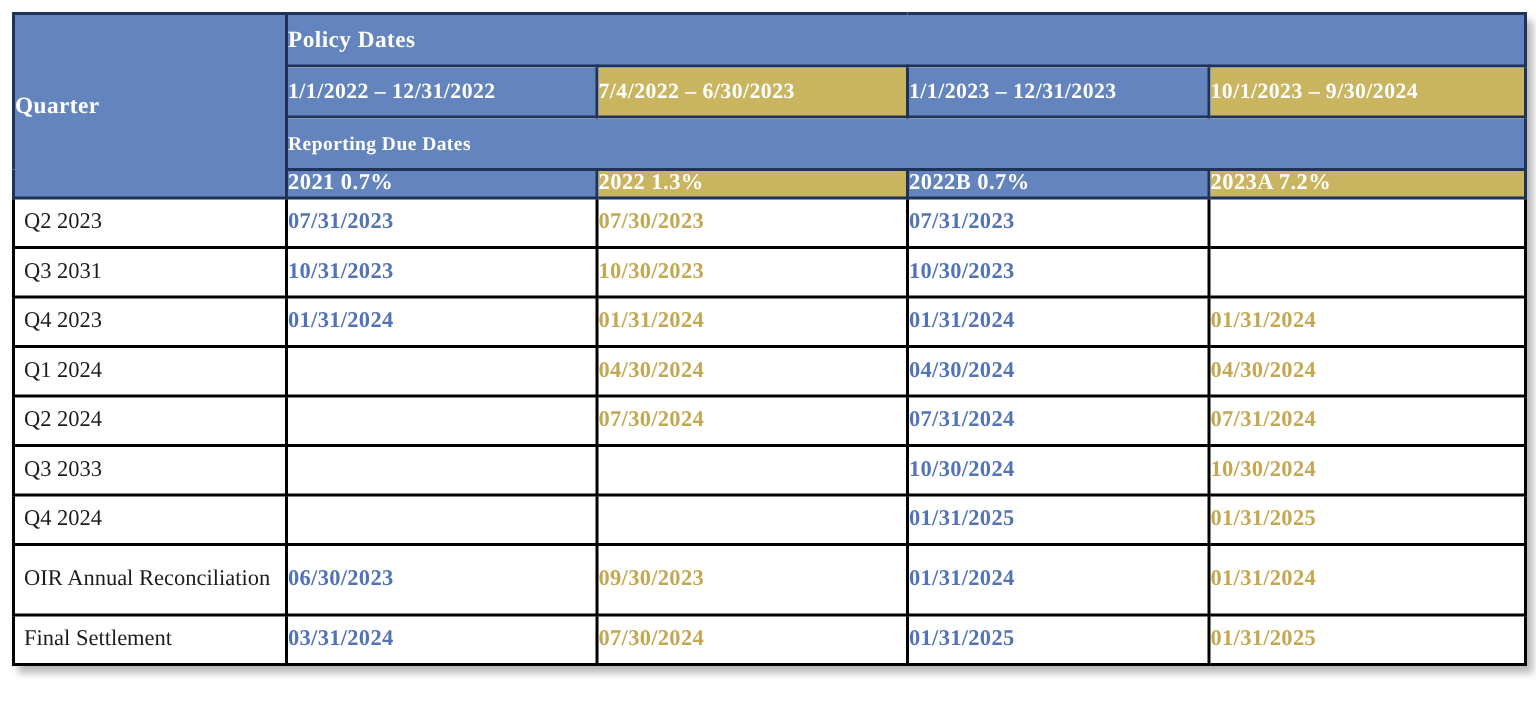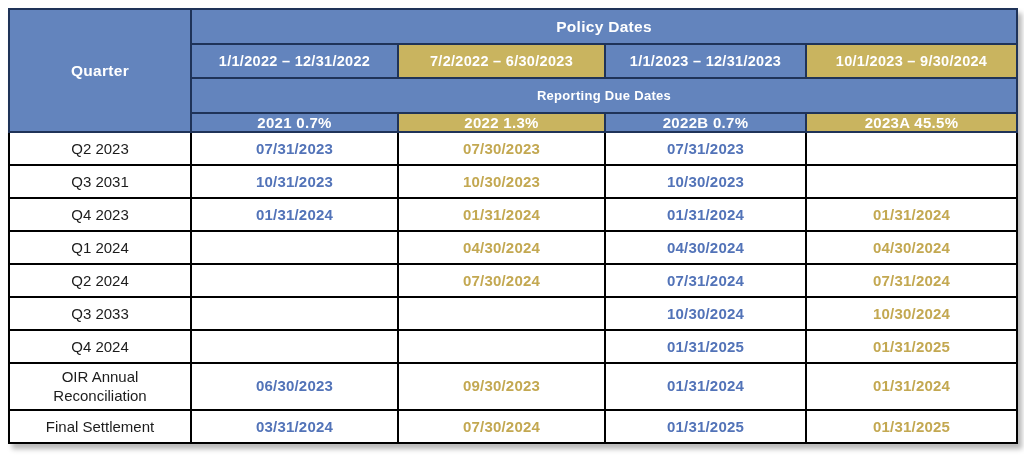--- a/index.html
+++ b/index.html
@@ -16,22 +16,23 @@
     font-family:"Liberation Sans","DejaVu Sans",sans-serif;
     position:relative;overflow:hidden;
   }
   table.sched{
     position:absolute;left:8px;top:8px;width:1008px;
     border-collapse:collapse;table-layout:fixed;
     border:2px solid var(--body-border);
     box-shadow:4px 5px 5px rgba(0,0,0,0.28);
   }
   th,td{
-    text-align:center;vertical-align:middle;
+    text-align:left;vertical-align:middle;
     overflow:hidden;
+    font-family:Liberation Serif, serif;
   }
   
   thead th{
     color:#ffffff;font-weight:bold;
     border:2px solid var(--hdr-border);
     font-size:15px;letter-spacing:0.3px;
   }
   th.blue{background:var(--blue);}
   th.gold{background:var(--gold);}
   tr.r-policy th{height:35px;font-size:15.5px;}
@@ -62,32 +63,32 @@
     <col style="width:201px">
     <col style="width:211px">
   </colgroup>
   <thead>
     <tr class="r-policy">
       <th class="blue corner" rowspan="4">Quarter</th>
       <th class="blue" colspan="4">Policy Dates</th>
     </tr>
     <tr class="r-range">
       <th class="blue">1/1/2022 – 12/31/2022</th>
-      <th class="gold">7/2/2022 – 6/30/2023</th>
+      <th class="gold">7/4/2022 – 6/30/2023</th>
       <th class="blue">1/1/2023 – 12/31/2023</th>
       <th class="gold">10/1/2023 – 9/30/2024</th>
     </tr>
     <tr class="r-reporting">
       <th class="blue" colspan="4">Reporting Due Dates</th>
     </tr>
     <tr class="r-rates">
       <th class="blue">2021 0.7%</th>
       <th class="gold">2022 1.3%</th>
       <th class="blue">2022B 0.7%</th>
-      <th class="gold">2023A 45.5%</th>
+      <th class="gold">2023A 7.2%</th>
     </tr>
   </thead>
   <tbody>
     <tr>
       <td class="quarter">Q2 2023</td>
       <td class="date">07/31/2023</td>
       <td class="date">07/30/2023</td>
       <td class="date">07/31/2023</td>
       <td class="date"></td>
     </tr>

